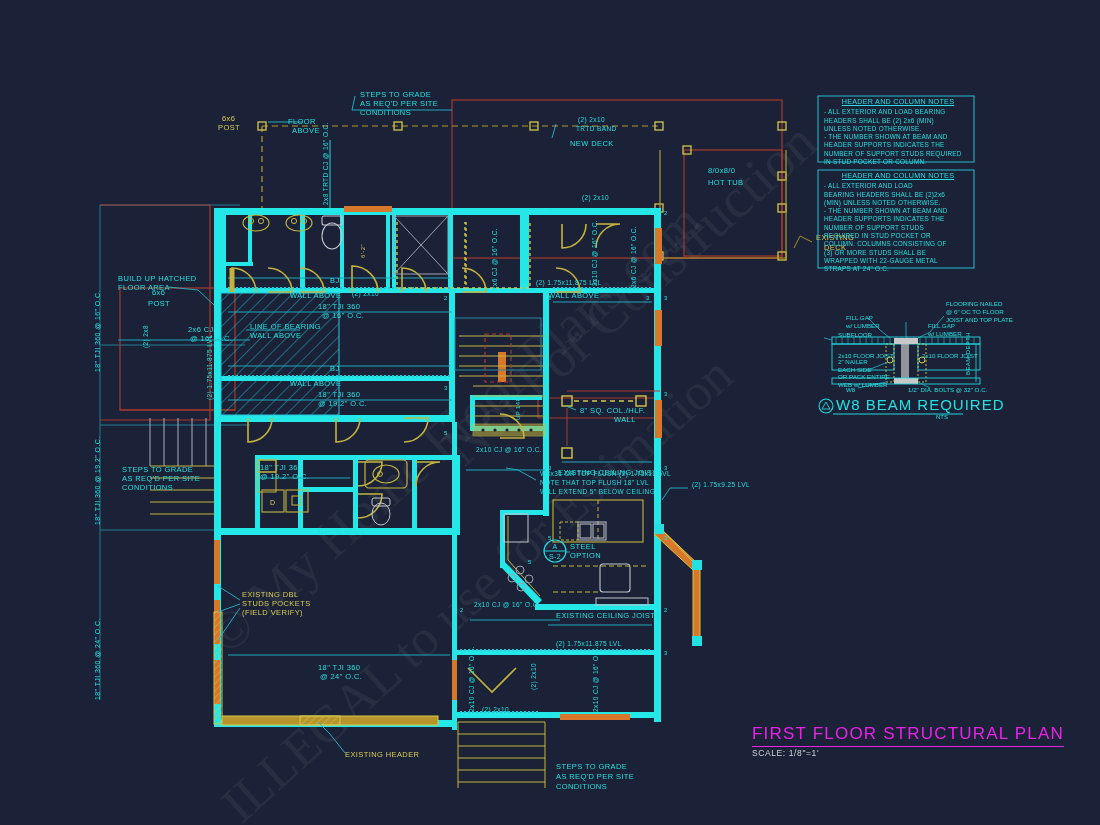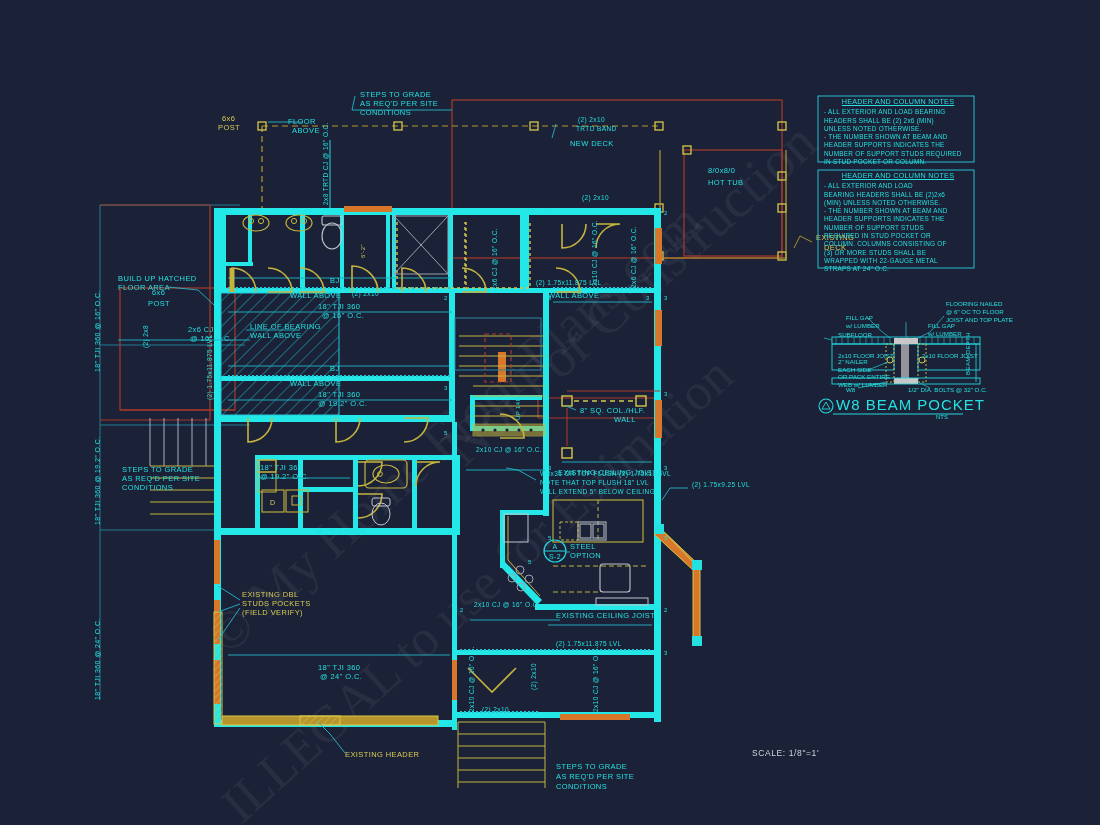--- a/index.html
+++ b/index.html
@@ -633,18 +633,19 @@
   <div style="position:absolute;left:838px;top:352px;color:#25e0e0;font-size:6.2px;">2x10 FLOOR JOIST</div>
   <div style="position:absolute;left:922px;top:352px;color:#25e0e0;font-size:6.2px;">2x10 FLOOR JOIST</div>
   <div style="position:absolute;left:838px;top:358px;color:#25e0e0;font-size:6.2px;line-height:7.6px;">
     <div>2" NAILER</div>
     <div>EACH SIDE</div>
     <div>OR PACK ENTIRE</div>
     <div>WEB w/ LUMBER</div>
   </div>
   <div style="position:absolute;left:846px;top:386px;color:#25e0e0;font-size:6.2px;">W8</div>
   <div style="position:absolute;left:908px;top:386px;color:#25e0e0;font-size:6.2px;">1/2" DIA. BOLTS @ 32" O.C.</div>
-  <div style="position:absolute;left:836px;top:396px;color:#25e0e0;font-size:15px;letter-spacing:1px;">W8 BEAM POCKET</div>
+  <div style="position:absolute;left:836px;top:396px;color:#25e0e0;font-size:15px;letter-spacing:1px;">W8 BEAM REQUIRED</div>
   <div style="position:absolute;left:936px;top:414px;color:#25e0e0;font-size:6px;">NTS</div>
 
+  <div style="position:absolute;left:752px;top:724px;color:#ea22ea;font-size:17px;letter-spacing:1.2px;border-bottom:1.5px solid #ea22ea;padding-bottom:2px;display:inline-block;">FIRST FLOOR STRUCTURAL PLAN</div>
   <div style="position:absolute;left:752px;top:748px;color:#d0d4dc;font-size:8.5px;letter-spacing:.6px;">SCALE:  1/8"=1'</div>
 
 </div>
 
 </body></html>

